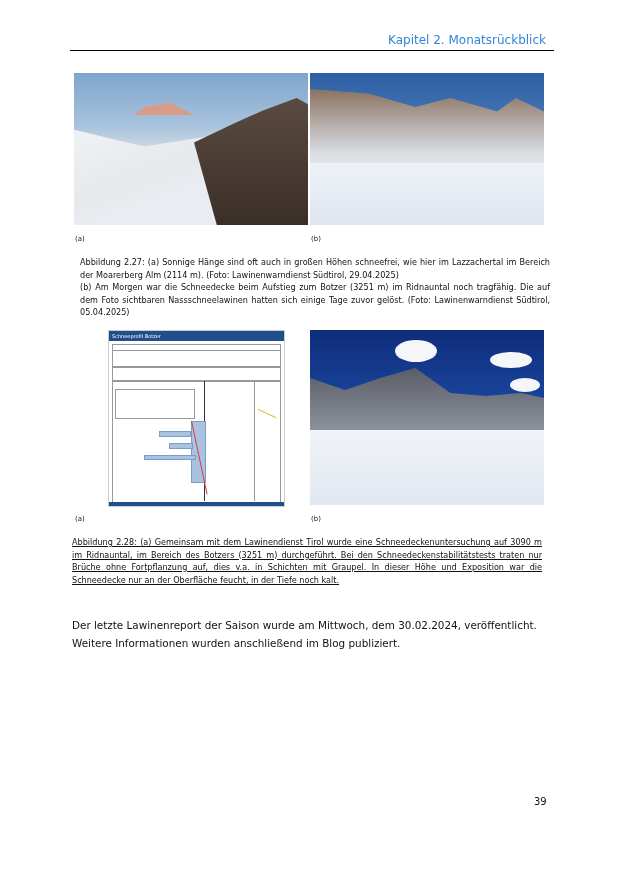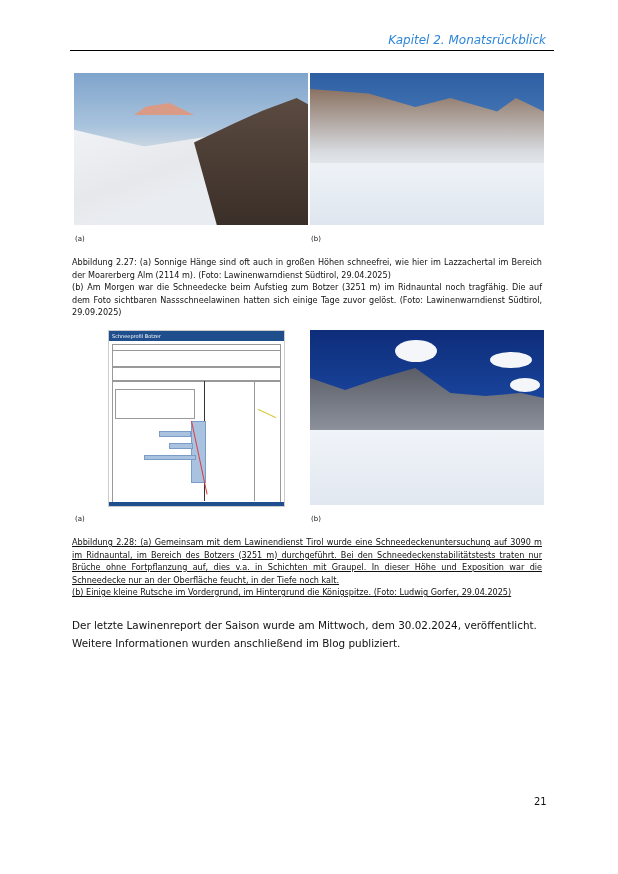--- a/index.html
+++ b/index.html
@@ -1,18 +1,18 @@
 <!DOCTYPE html>
 <html><head>
 <meta charset="utf-8">
 <style>
   html,body{margin:0;padding:0;background:#fff;}
   body{width:618px;height:874px;position:relative;overflow:hidden;font-family:"DejaVu Sans",sans-serif;color:#111;}
   .header{position:absolute;left:70px;top:30px;width:484px;height:20px;border-bottom:1px solid #000;}
-  .header .title{position:absolute;right:8px;top:3px;font-size:12px;font-style:italic;color:#2e86d8;}
+  .header .title{position:absolute;right:8px;top:3px;font-size:12px;color:#2e86d8;}
   .photo{position:absolute;overflow:hidden;}
   .sub{position:absolute;font-size:7px;color:#111;}
   .caption{position:absolute;left:72px;width:470px;font-size:8.1px;line-height:12.5px;color:#111;text-align:justify;}
   .body{position:absolute;left:72px;width:474px;font-size:10.4px;line-height:17.5px;color:#111;}
   .pagenum{position:absolute;left:534px;top:796px;font-size:10px;}
   
   #p1{left:74px;top:73px;width:234px;height:152px;background:linear-gradient(180deg,#7fa4cc 0%,#a9c3dd 35%,#c9d6e2 48%,#fff 49%);}
   #p1 .m1{position:absolute;left:0;top:40px;width:234px;height:112px;background:linear-gradient(160deg,#f3f4f7 0%,#e6e8ec 45%,#e9ecf0 60%);clip-path:polygon(0 15%,30% 30%,60% 20%,100% 10%,100% 100%,0 100%);}
   #p1 .m2{position:absolute;left:120px;top:25px;width:114px;height:127px;background:linear-gradient(180deg,#5b4a40,#3a2f28);clip-path:polygon(0 35%,35% 20%,60% 10%,90% 0,100% 5%,100% 100%,20% 100%);}
   #p1 .glow{position:absolute;left:60px;top:30px;width:60px;height:12px;background:#d99a86;clip-path:polygon(0 100%,20% 30%,60% 0,100% 100%);}
@@ -44,23 +44,23 @@
   <div class="m1"></div>
     <div class="glow"></div>
     <div class="m2"></div>
 </div>
 <div class="photo" id="p2" title="Aufstieg zum Botzer im Ridnauntal">
   <div class="m"></div>
     <div class="snow"></div>
 </div>
 <span class="sub" style="left:75px;top:235px;">(a)</span>
 <span class="sub" style="left:311px;top:235px;">(b)</span>
-<div class="caption" style="top:256px;">
+<div class="caption" style="top:256px;margin-left:8px;">
   <div>Abbildung 2.27: (a) Sonnige Hänge sind oft auch in großen Höhen schneefrei, wie hier im Lazzachertal im Bereich der Moarerberg Alm (2114 m). (Foto: Lawinenwarndienst Südtirol, 29.04.2025)</div>
-  <div>(b) Am Morgen war die Schneedecke beim Aufstieg zum Botzer (3251 m) im Ridnauntal noch tragfähig. Die auf dem Foto sichtbaren Nassschneelawinen hatten sich einige Tage zuvor gelöst. (Foto: Lawinenwarndienst Südtirol, 29.09.2025)</div>
+  <div>(b) Am Morgen war die Schneedecke beim Aufstieg zum Botzer (3251 m) im Ridnauntal noch tragfähig. Die auf dem Foto sichtbaren Nassschneelawinen hatten sich einige Tage zuvor gelöst. (Foto: Lawinenwarndienst Südtirol, 05.04.2025)</div>
 </div>
 
 <div class="photo" id="c1">
   <div class="bar">Schneeprofil Botzer</div>
   <div class="box" style="left:3px;top:13px;width:167px;height:5px;"></div>
   <div class="box" style="left:3px;top:19px;width:167px;height:15px;"></div>
   <div class="box" style="left:3px;top:36px;width:167px;height:12px;"></div>
   <div class="box" style="left:3px;top:50px;width:167px;height:120px;"></div>
   <div class="box" style="left:6px;top:58px;width:78px;height:28px;background:#fff;"></div>
   <div class="line" style="left:95px;top:50px;width:0.8px;height:120px;background:#333;"></div>
@@ -77,20 +77,19 @@
   <div class="cloud" style="left:85px;top:10px;width:42px;height:22px;"></div>
   <div class="cloud" style="left:180px;top:22px;width:42px;height:16px;"></div>
   <div class="cloud" style="left:200px;top:48px;width:30px;height:14px;"></div>
   <div class="m"></div>
     <div class="snow"></div>
 </div>
 <span class="sub" style="left:75px;top:515px;">(a)</span>
 <span class="sub" style="left:311px;top:515px;">(b)</span>
 <div class="caption" style="top:536px;text-decoration:underline;">
   <div>Abbildung 2.28: (a) Gemeinsam mit dem Lawinendienst Tirol wurde eine Schneedeckenuntersuchung auf 3090 m im Ridnauntal, im Bereich des Botzers (3251 m) durchgeführt. Bei den Schneedeckenstabilitätstests traten nur Brüche ohne Fortpflanzung auf, dies v.a. in Schichten mit Graupel. In dieser Höhe und Exposition war die Schneedecke nur an der Oberfläche feucht, in der Tiefe noch kalt.</div>
-  <div>(b) Einige kleine Rutsche im Vordergrund, im Hintergrund die Königspitze. (Foto: Ludwig Gorfer, 29.04.2025)</div>
 </div>
 
 <div class="body" style="top:617px;">
   <div>Der letzte Lawinenreport der Saison wurde am Mittwoch, dem 30.02.2024, veröffentlicht. Weitere Informationen wurden anschließend im Blog publiziert.</div>
 </div>
 
-<div class="pagenum">21</div>
+<div class="pagenum">39</div>
 
 </body></html>

